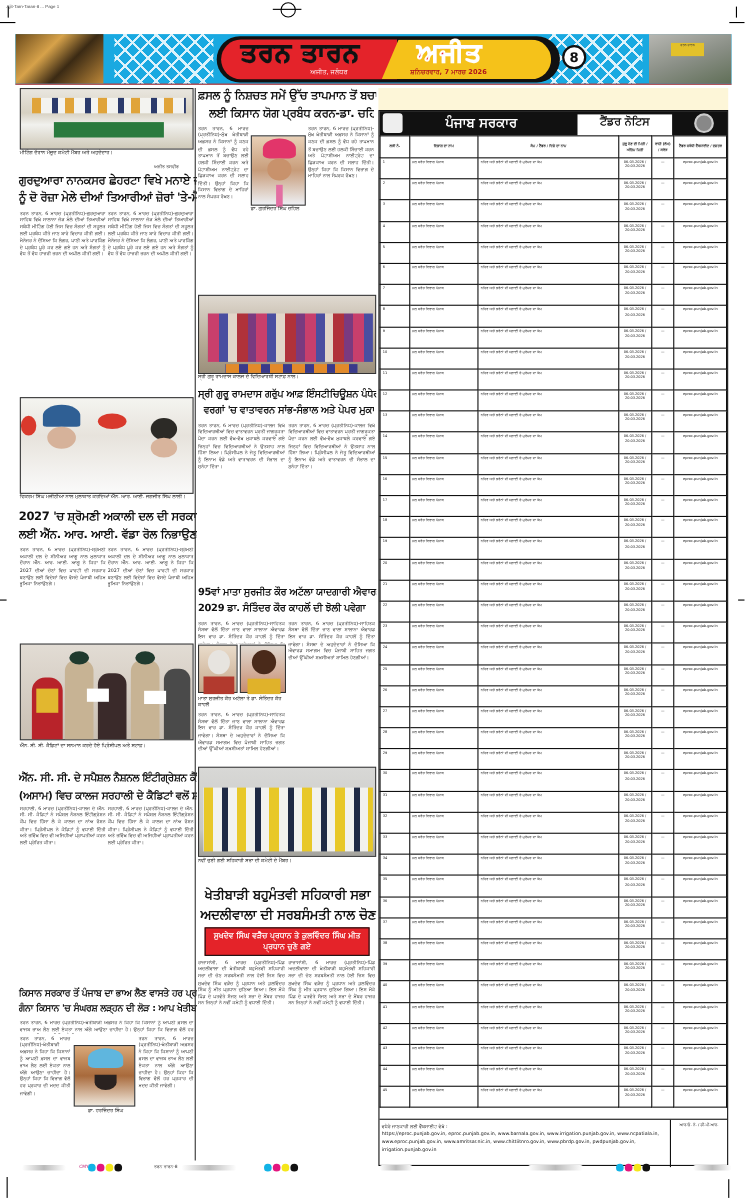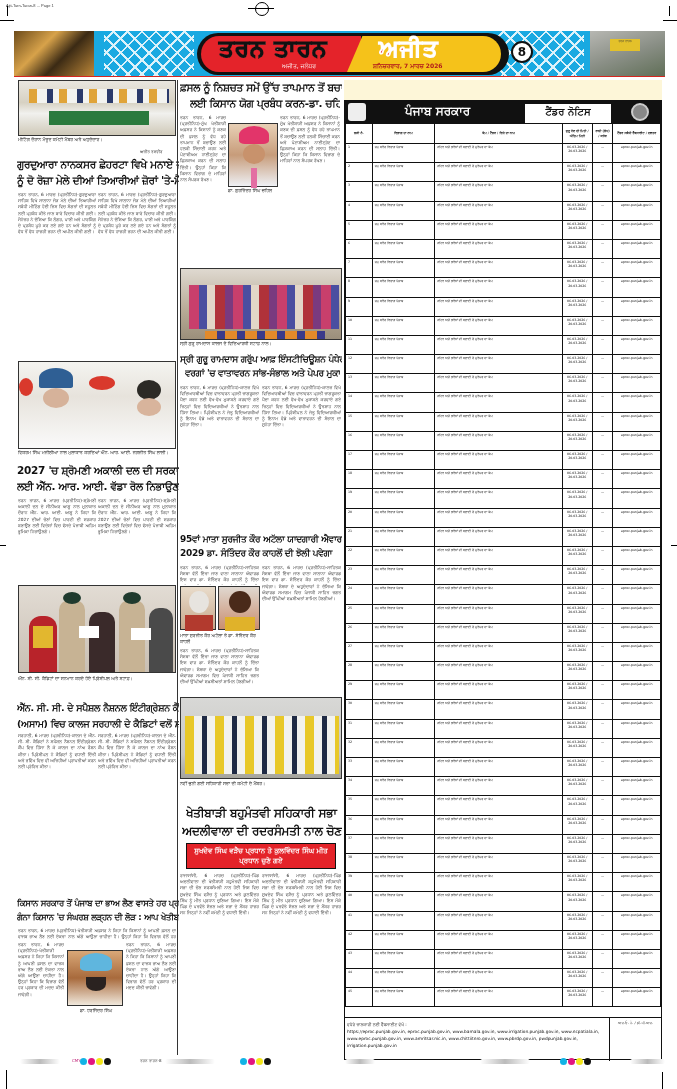--- a/index.html
+++ b/index.html
@@ -171,21 +171,21 @@
 </div>
 <div class="cap" style="left:180px;top:633px;width:80px">ਮਾਤਾ ਸੁਰਜੀਤ ਕੌਰ ਅਟੱਲਾ ਤੇ ਡਾ. ਸੰਤਿੰਦਰ ਕੌਰ ਕਾਹਲੋਂ</div>
 <div class="body" style="left:180px;top:648px;width:79px;height:42px">ਤਰਨ ਤਾਰਨ, 6 ਮਾਰਚ (ਪ੍ਰਤੀਨਿਧ)-ਸਾਹਿਤਕ ਸੰਸਥਾ ਵੱਲੋਂ ਦਿੱਤਾ ਜਾਣ ਵਾਲਾ ਸਾਲਾਨਾ ਐਵਾਰਡ ਇਸ ਵਾਰ ਡਾ. ਸੰਤਿੰਦਰ ਕੌਰ ਕਾਹਲੋਂ ਨੂੰ ਦਿੱਤਾ ਜਾਵੇਗਾ। ਸੰਸਥਾ ਦੇ ਅਹੁਦੇਦਾਰਾਂ ਨੇ ਦੱਸਿਆ ਕਿ ਐਵਾਰਡ ਸਮਾਗਮ ਵਿਚ ਪੰਜਾਬੀ ਸਾਹਿਤ ਜਗਤ ਦੀਆਂ ਉੱਘੀਆਂ ਸ਼ਖ਼ਸੀਅਤਾਂ ਸ਼ਾਮਿਲ ਹੋਣਗੀਆਂ।</div>
 <div class="body" style="left:262px;top:565px;width:79px;height:125px">ਤਰਨ ਤਾਰਨ, 6 ਮਾਰਚ (ਪ੍ਰਤੀਨਿਧ)-ਸਾਹਿਤਕ ਸੰਸਥਾ ਵੱਲੋਂ ਦਿੱਤਾ ਜਾਣ ਵਾਲਾ ਸਾਲਾਨਾ ਐਵਾਰਡ ਇਸ ਵਾਰ ਡਾ. ਸੰਤਿੰਦਰ ਕੌਰ ਕਾਹਲੋਂ ਨੂੰ ਦਿੱਤਾ ਜਾਵੇਗਾ। ਸੰਸਥਾ ਦੇ ਅਹੁਦੇਦਾਰਾਂ ਨੇ ਦੱਸਿਆ ਕਿ ਐਵਾਰਡ ਸਮਾਗਮ ਵਿਚ ਪੰਜਾਬੀ ਸਾਹਿਤ ਜਗਤ ਦੀਆਂ ਉੱਘੀਆਂ ਸ਼ਖ਼ਸੀਅਤਾਂ ਸ਼ਾਮਿਲ ਹੋਣਗੀਆਂ।</div>
 
 <div class="photo" style="left:180px;top:697px;width:162px;height:82px;background:linear-gradient(180deg,#d8d8d6,#c9c9c5 70%,#a4a39c);">
   <div style="position:absolute;left:4px;top:18px;width:154px;height:58px;background:repeating-linear-gradient(90deg,#e8c828 0 9px,#f2f2ee 9px 17px,#1f2a44 17px 22px,#f2f2ee 22px 30px)"></div>
 </div>
 <div class="cap" style="left:180px;top:781px;width:162px">ਨਵੀਂ ਚੁਣੀ ਗਈ ਸਹਿਕਾਰੀ ਸਭਾ ਦੀ ਕਮੇਟੀ ਦੇ ਮੈਂਬਰ।</div>
 <div class="hl" style="left:186px;top:805px;width:156px;font-size:12px;line-height:16px">ਖੇਤੀਬਾੜੀ ਬਹੁਮੰਤਵੀ ਸਹਿਕਾਰੀ ਸਭਾ</div>
-<div class="hl" style="left:182px;top:823px;width:160px;font-size:12px;line-height:16px">ਅਦਲੀਵਾਲਾ ਦੀ ਰਦਰਸੰਮਤੀ ਨਾਲ ਚੋਣ</div>
+<div class="hl" style="left:182px;top:823px;width:160px;font-size:12px;line-height:16px">ਅਦਲੀਵਾਲਾ ਦੀ ਸਰਬਸੰਮਤੀ ਨਾਲ ਚੋਣ</div>
 <div style="position:absolute;left:186px;top:843px;width:150px;height:26px;background:#e42329;border:1px solid #111;padding:2px 6px;">
   <div style="font-size:7px;line-height:10px;color:#fff;font-weight:bold;text-align:center;">ਸੁਖਦੇਵ ਸਿੰਘ ਵੜੈਚ ਪ੍ਰਧਾਨ ਤੇ ਕੁਲਵਿੰਦਰ ਸਿੰਘ ਮੀਤ ਪ੍ਰਧਾਨ ਚੁਣੇ ਗਏ</div>
 </div>
 <div class="body" style="left:180px;top:873px;width:79px;height:180px">ਰਾਜਾਸਾਂਸੀ, 6 ਮਾਰਚ (ਪ੍ਰਤੀਨਿਧ)-ਪਿੰਡ ਅਦਲੀਵਾਲਾ ਦੀ ਖੇਤੀਬਾੜੀ ਬਹੁਮੰਤਵੀ ਸਹਿਕਾਰੀ ਸਭਾ ਦੀ ਚੋਣ ਸਰਬਸੰਮਤੀ ਨਾਲ ਹੋਈ ਜਿਸ ਵਿਚ ਸੁਖਦੇਵ ਸਿੰਘ ਵੜੈਚ ਨੂੰ ਪ੍ਰਧਾਨ ਅਤੇ ਕੁਲਵਿੰਦਰ ਸਿੰਘ ਨੂੰ ਮੀਤ ਪ੍ਰਧਾਨ ਚੁਣਿਆ ਗਿਆ। ਇਸ ਮੌਕੇ ਪਿੰਡ ਦੇ ਪਤਵੰਤੇ ਸੱਜਣ ਅਤੇ ਸਭਾ ਦੇ ਮੈਂਬਰ ਹਾਜ਼ਰ ਸਨ ਜਿਨ੍ਹਾਂ ਨੇ ਨਵੀਂ ਕਮੇਟੀ ਨੂੰ ਵਧਾਈ ਦਿੱਤੀ।</div>
 <div class="body" style="left:262px;top:873px;width:79px;height:180px">ਰਾਜਾਸਾਂਸੀ, 6 ਮਾਰਚ (ਪ੍ਰਤੀਨਿਧ)-ਪਿੰਡ ਅਦਲੀਵਾਲਾ ਦੀ ਖੇਤੀਬਾੜੀ ਬਹੁਮੰਤਵੀ ਸਹਿਕਾਰੀ ਸਭਾ ਦੀ ਚੋਣ ਸਰਬਸੰਮਤੀ ਨਾਲ ਹੋਈ ਜਿਸ ਵਿਚ ਸੁਖਦੇਵ ਸਿੰਘ ਵੜੈਚ ਨੂੰ ਪ੍ਰਧਾਨ ਅਤੇ ਕੁਲਵਿੰਦਰ ਸਿੰਘ ਨੂੰ ਮੀਤ ਪ੍ਰਧਾਨ ਚੁਣਿਆ ਗਿਆ। ਇਸ ਮੌਕੇ ਪਿੰਡ ਦੇ ਪਤਵੰਤੇ ਸੱਜਣ ਅਤੇ ਸਭਾ ਦੇ ਮੈਂਬਰ ਹਾਜ਼ਰ ਸਨ ਜਿਨ੍ਹਾਂ ਨੇ ਨਵੀਂ ਕਮੇਟੀ ਨੂੰ ਵਧਾਈ ਦਿੱਤੀ।</div>
 
 <div class="vrule" style="left:177px;top:80px;height:975px"></div>
 
 <div style="position:absolute;left:344px;top:80px;width:318px;height:20px;background:#fdf6d8"></div>
 <div class="tender">

